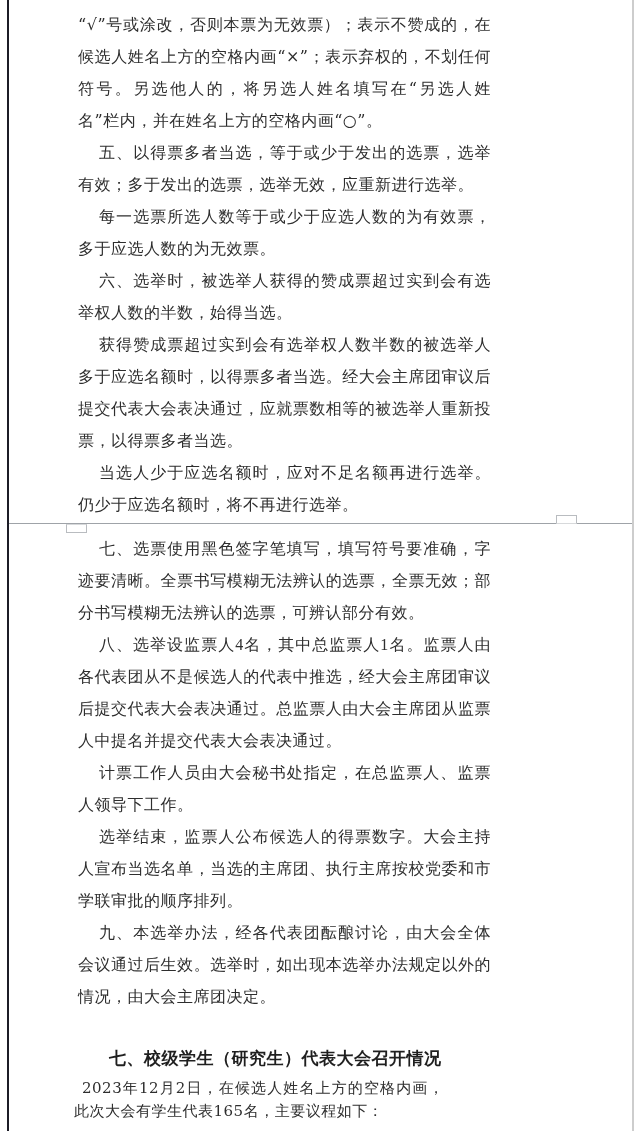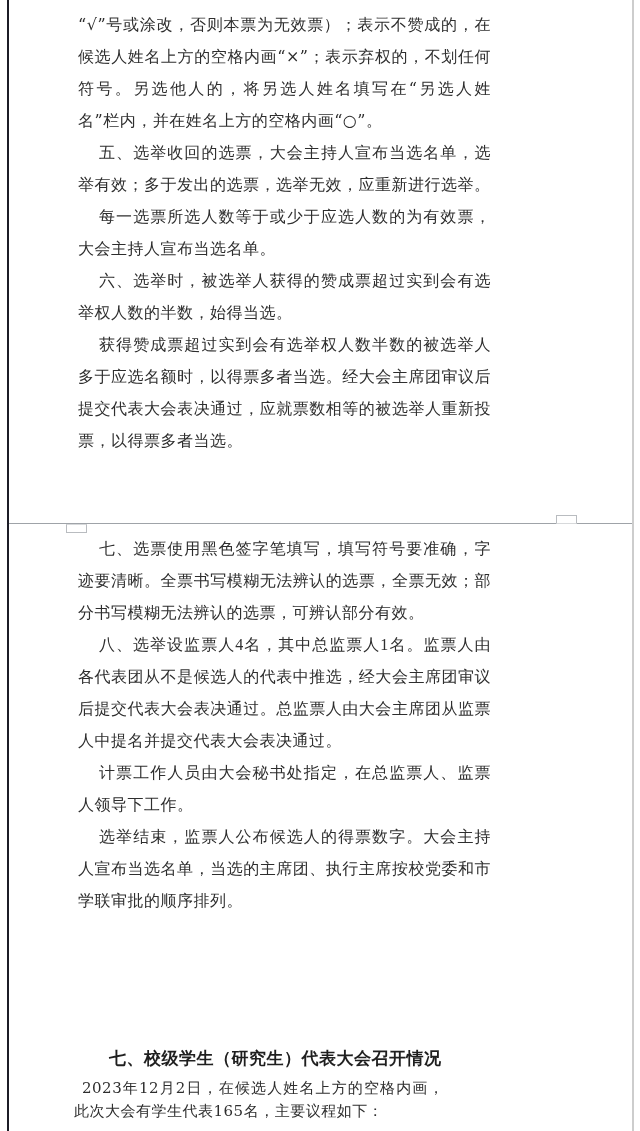--- a/index.html
+++ b/index.html
@@ -101,33 +101,35 @@
   }
 </style>
 </head>
 <body>
 
 <div class="edge-line-left"></div>
 <div class="edge-line-right"></div>
 
 <div class="page-section page-one">
   <p class="body-para">“√”号或涂改，否则本票为无效票）；表示不赞成的，在候选人姓名上方的空格内画“×”；表示弃权的，不划任何符号。另选他人的，将另选人姓名填写在“另选人姓名”栏内，并在姓名上方的空格内画“○”。</p>
-  <p class="body-para indent">五、选举收回的选票，大会主持人宣布当选名单，选举有效；多于发出的选票，选举无效，应重新进行选举。</p>
-  <p class="body-para indent">每一选票所选人数等于或少于应选人数的为有效票，大会主持人宣布当选名单。</p>
+  <p class="body-para indent">五、以得票多者当选，等于或少于发出的选票，选举有效；多于发出的选票，选举无效，应重新进行选举。</p>
+  <p class="body-para indent">每一选票所选人数等于或少于应选人数的为有效票，多于应选人数的为无效票。</p>
   <p class="body-para indent">六、选举时，被选举人获得的赞成票超过实到会有选举权人数的半数，始得当选。</p>
   <p class="body-para indent">获得赞成票超过实到会有选举权人数半数的被选举人多于应选名额时，以得票多者当选。经大会主席团审议后提交代表大会表决通过，应就票数相等的被选举人重新投票，以得票多者当选。</p>
+  <p class="body-para indent">当选人少于应选名额时，应对不足名额再进行选举。仍少于应选名额时，将不再进行选举。</p>
 </div>
 
 <div class="page-break-line"></div>
 <div class="corner-mark corner-mark-left"></div>
 <div class="corner-mark corner-mark-right"></div>
 
 <div class="page-section page-two">
   <p class="body-para indent">七、选票使用黑色签字笔填写，填写符号要准确，字迹要清晰。全票书写模糊无法辨认的选票，全票无效；部分书写模糊无法辨认的选票，可辨认部分有效。</p>
   <p class="body-para indent">八、选举设监票人4名，其中总监票人1名。监票人由各代表团从不是候选人的代表中推选，经大会主席团审议后提交代表大会表决通过。总监票人由大会主席团从监票人中提名并提交代表大会表决通过。</p>
   <p class="body-para indent">计票工作人员由大会秘书处指定，在总监票人、监票人领导下工作。</p>
   <p class="body-para indent">选举结束，监票人公布候选人的得票数字。大会主持人宣布当选名单，当选的主席团、执行主席按校党委和市学联审批的顺序排列。</p>
+  <p class="body-para indent">九、本选举办法，经各代表团酝酿讨论，由大会全体会议通过后生效。选举时，如出现本选举办法规定以外的情况，由大会主席团决定。</p>
 </div>
 
 <div class="footer-block">
   <h2 class="section-heading">七、校级学生（研究生）代表大会召开情况</h2>
   <p class="closing-para">2023年12月2日，在候选人姓名上方的空格内画，此次大会有学生代表165名，主要议程如下：</p>
 </div>
 
 </body></html>

